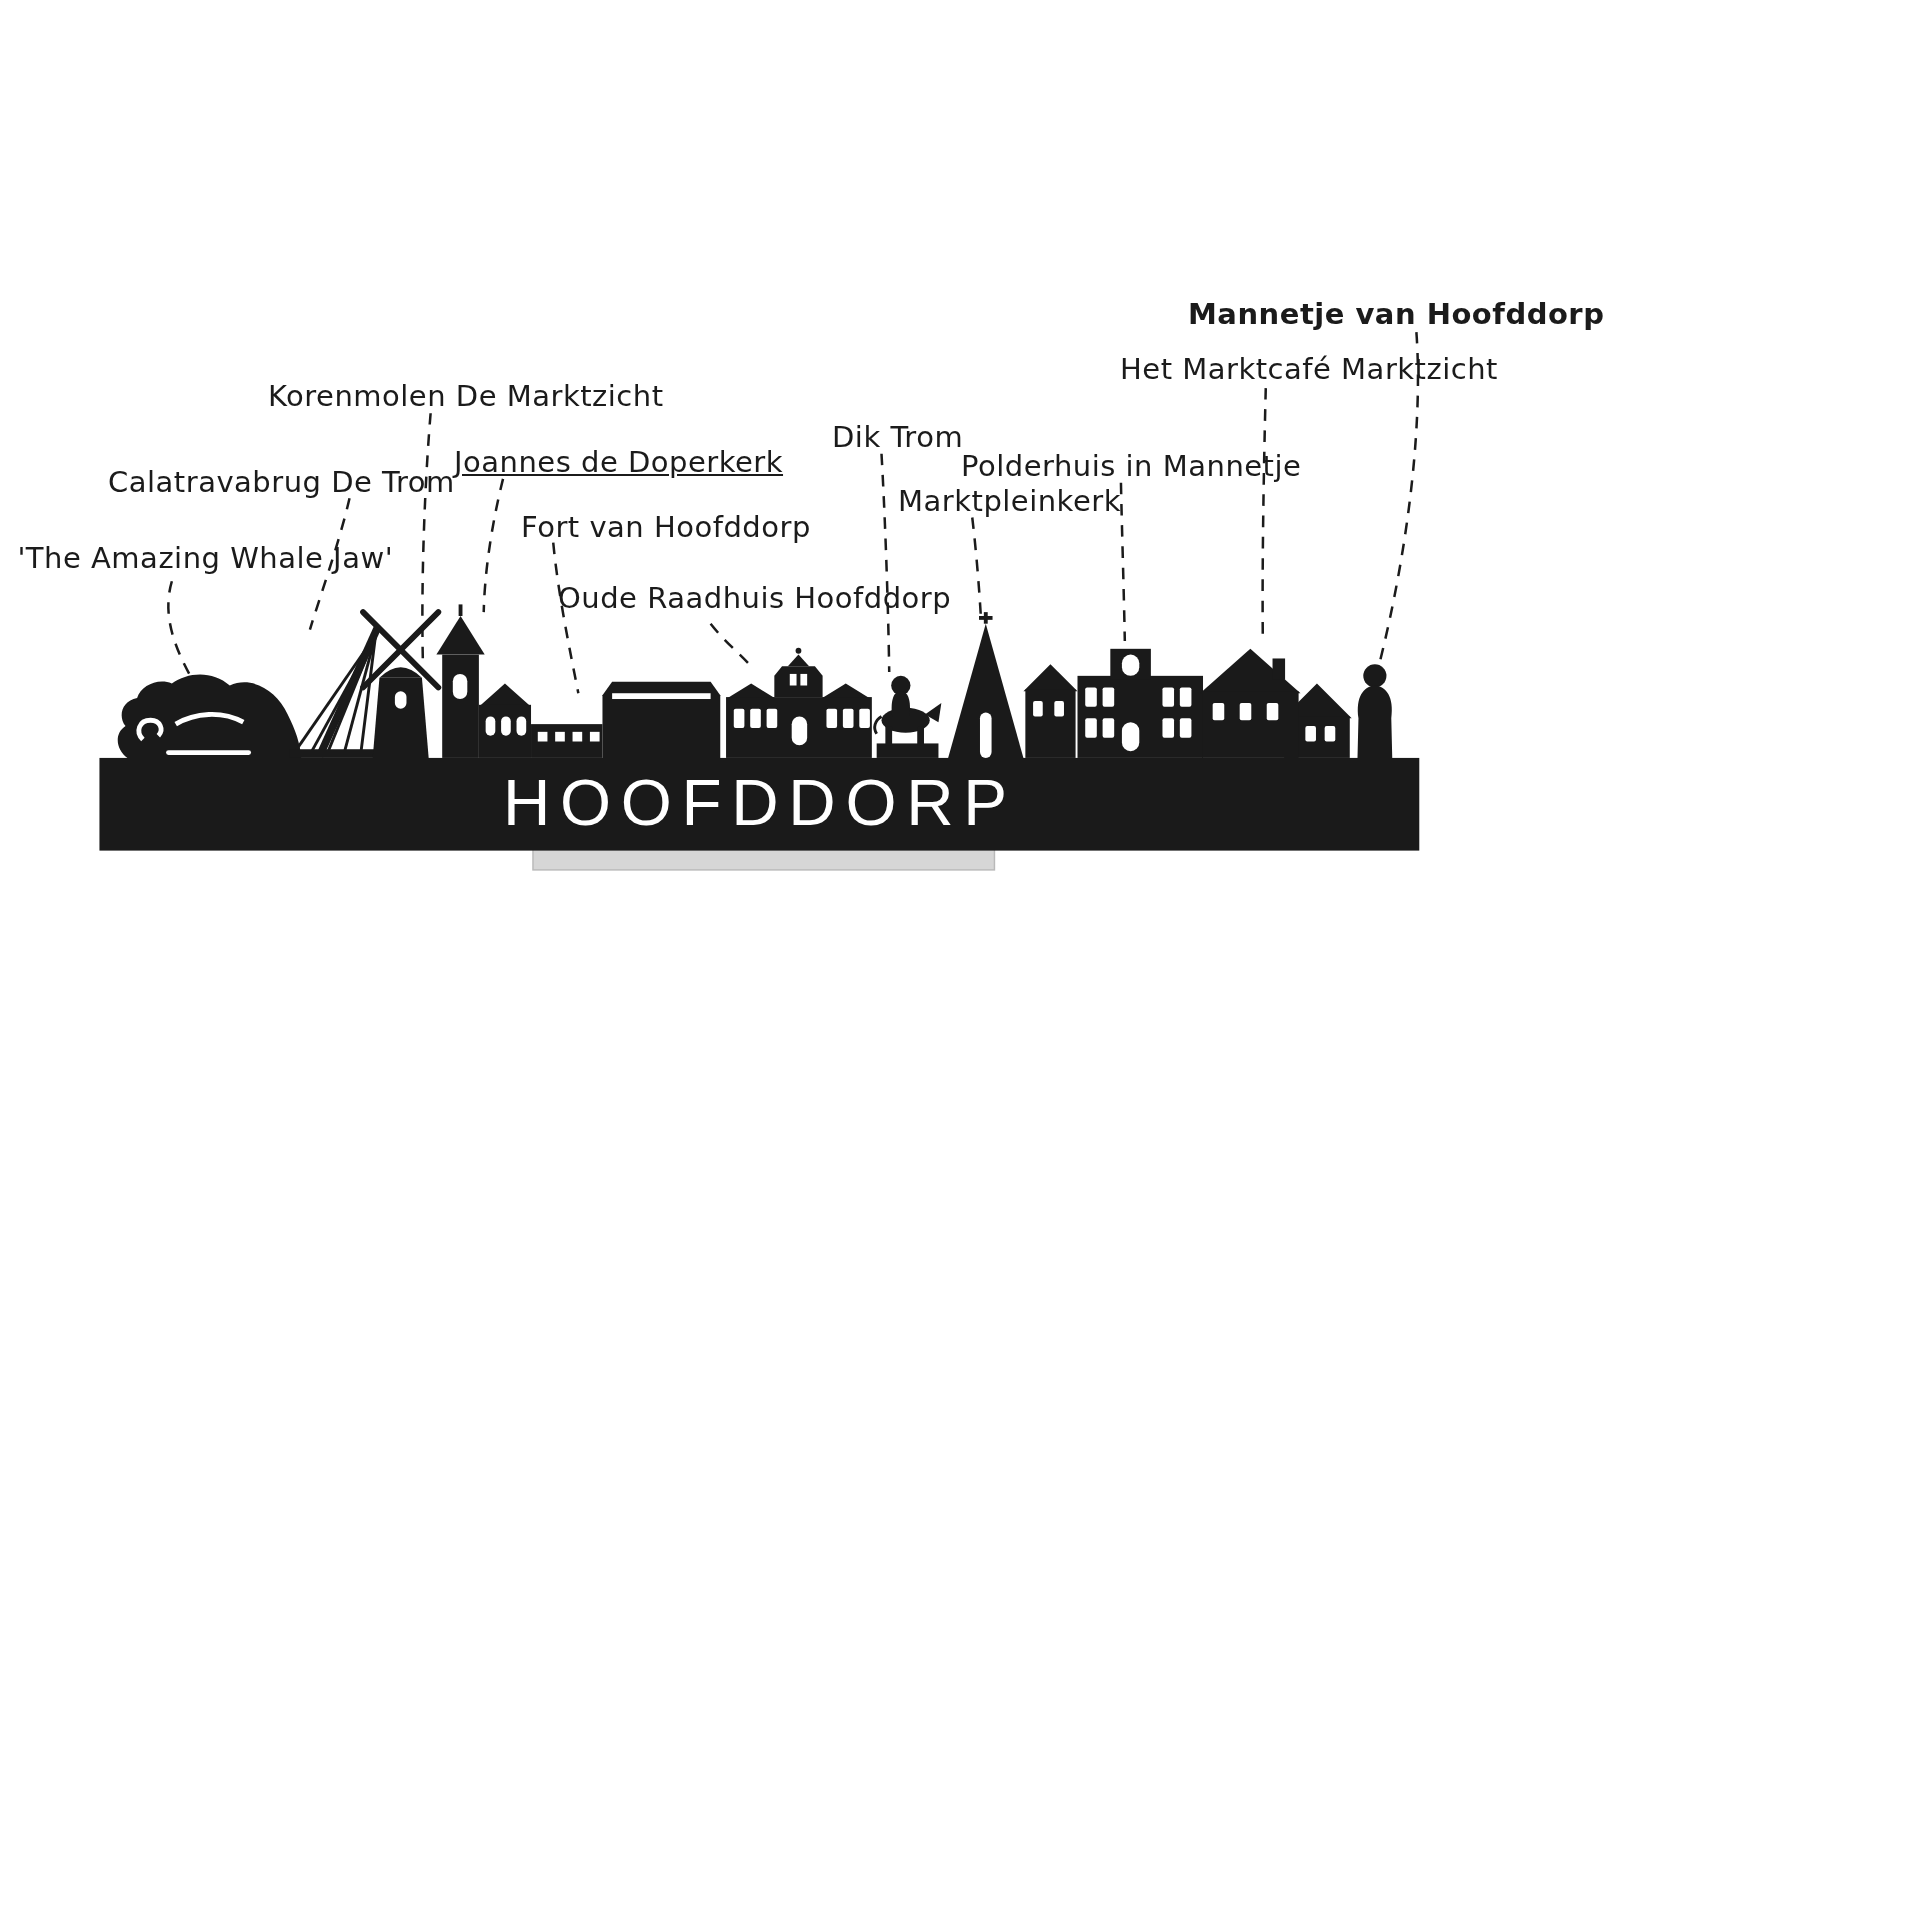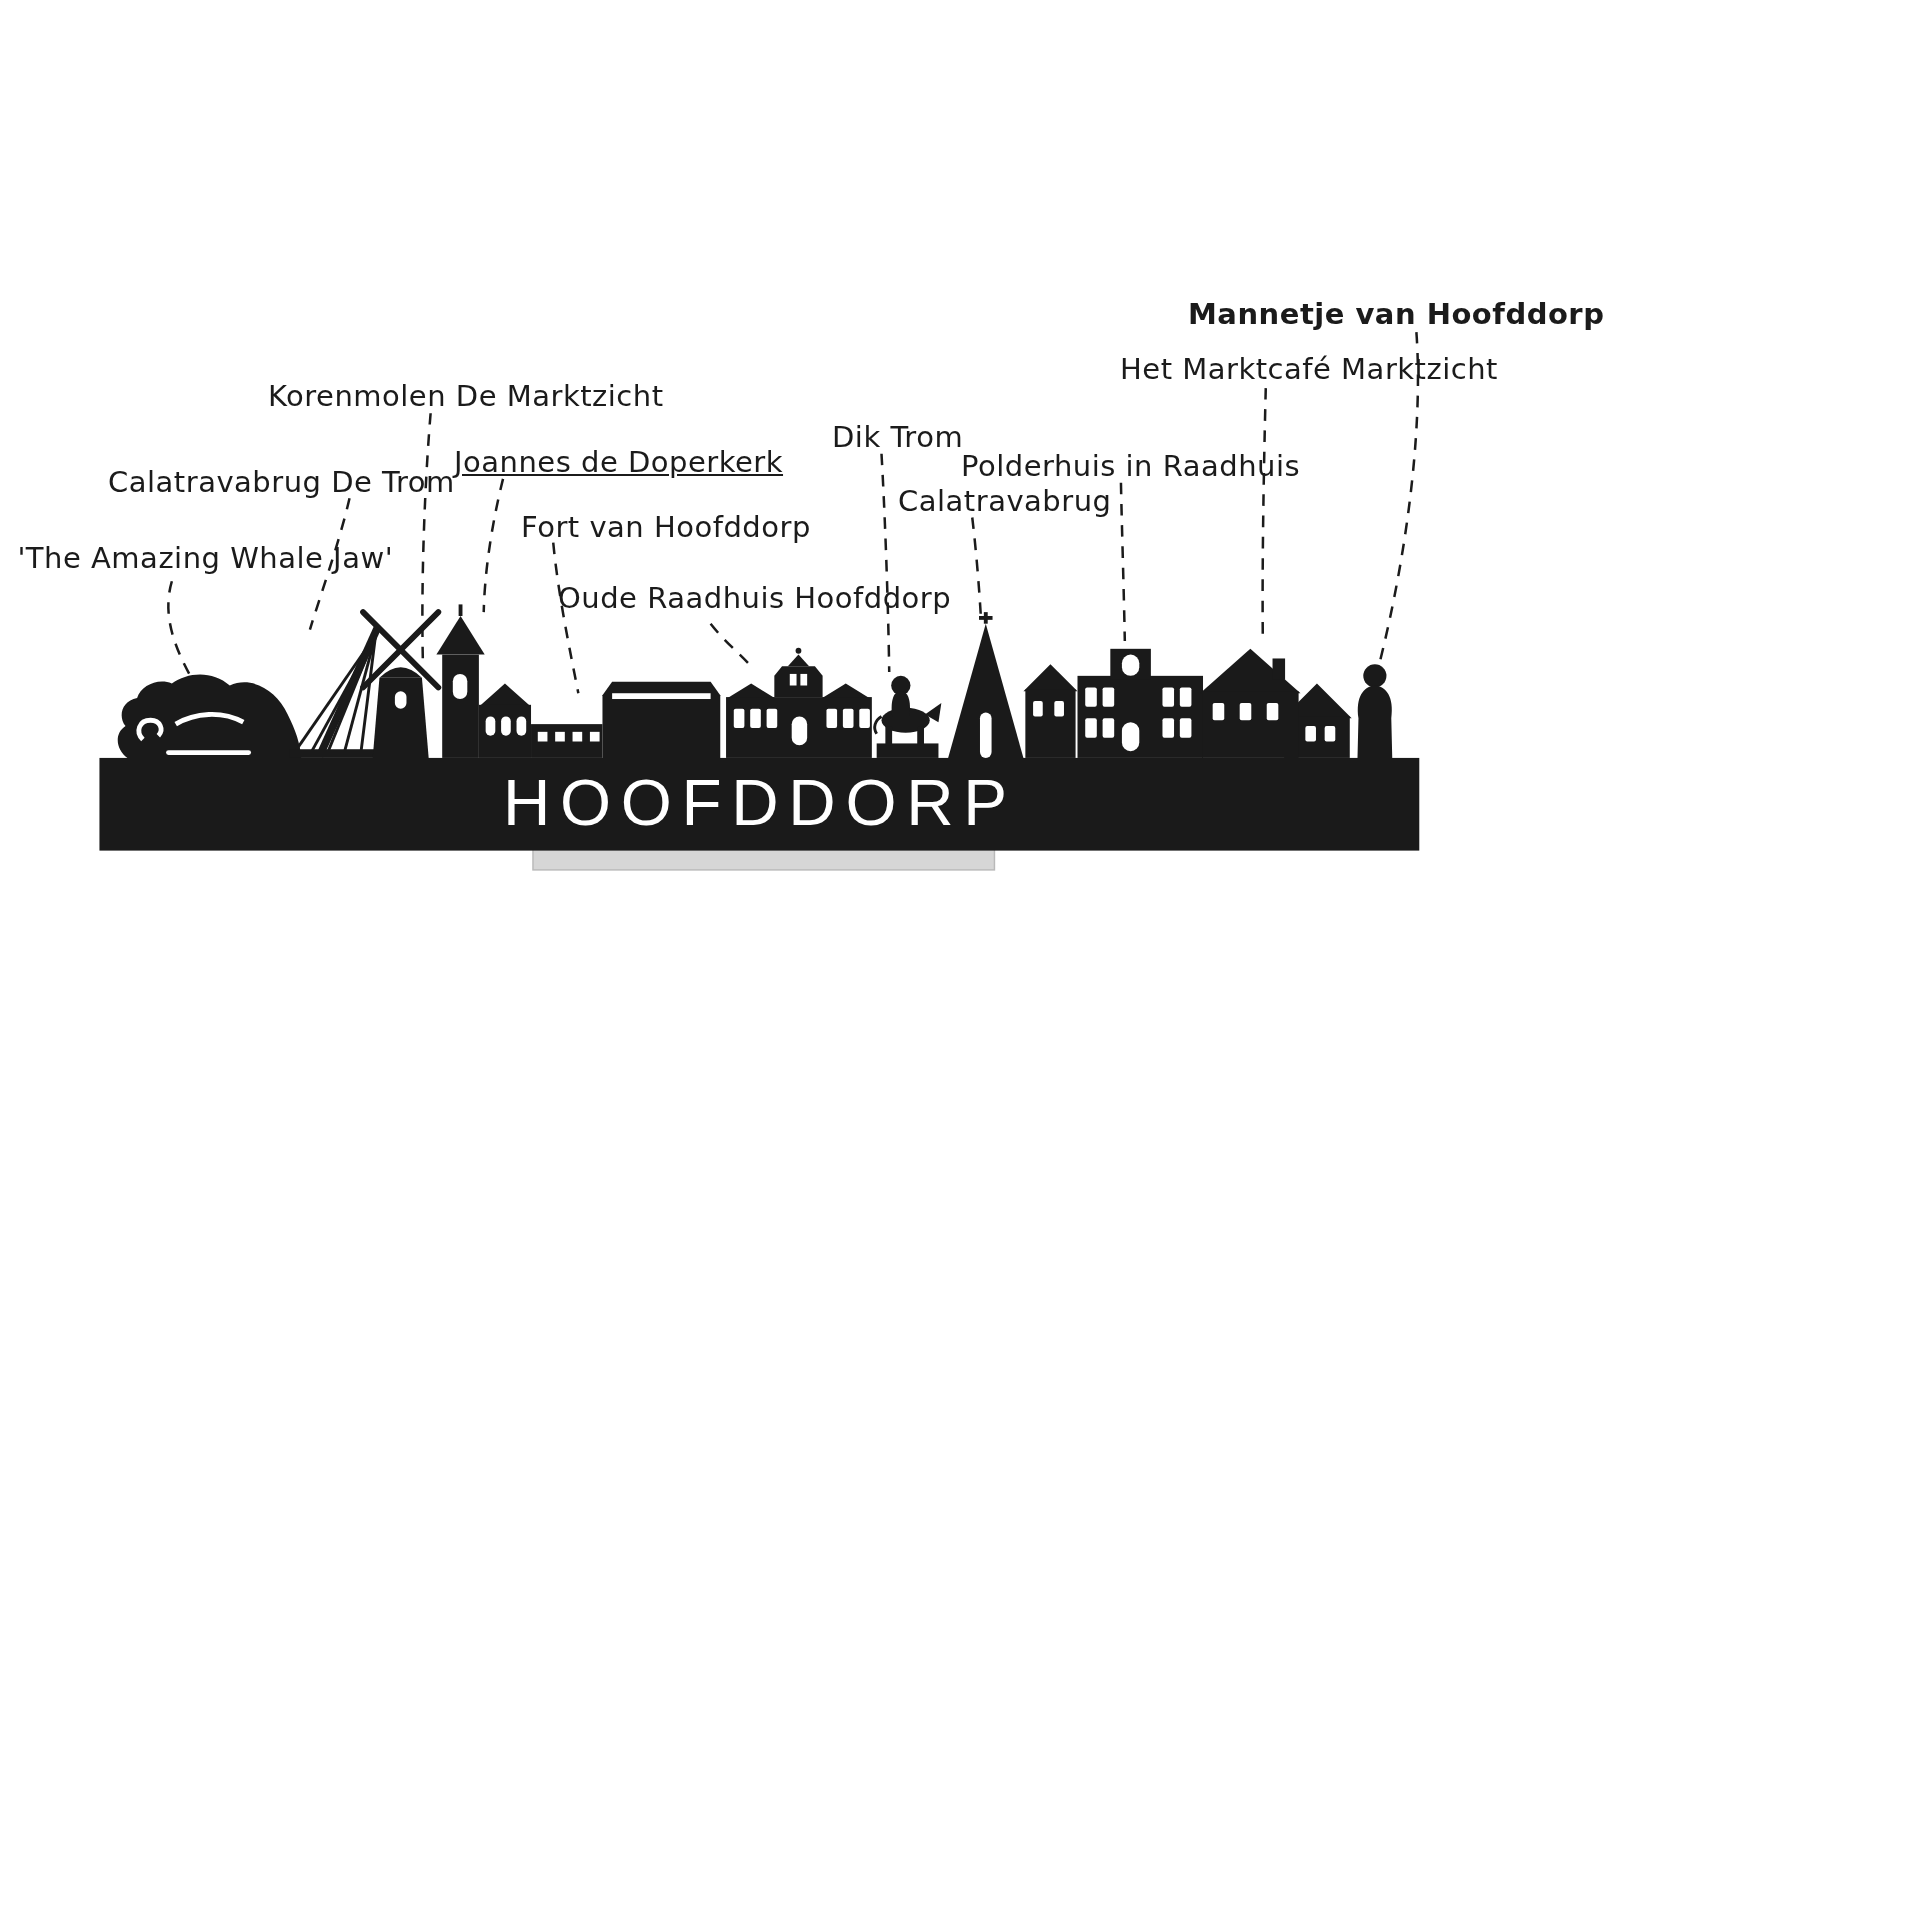--- a/index.html
+++ b/index.html
@@ -187,19 +187,19 @@
     </g>
   </svg>
 
   <div class="landmark-label" style="left:17.4px;   top:541px;">'The Amazing Whale Jaw'</div>
   <div class="landmark-label" style="left:108px;  top:465px;">Calatravabrug De Trom</div>
   <div class="landmark-label" style="left:268px;  top:379px;">Korenmolen De Marktzicht</div>
   <div class="landmark-label" style="left:454px;  top:445px;text-decoration:underline;">Joannes de Doperkerk</div>
   <div class="landmark-label" style="left:521px;  top:510px;">Fort van Hoofddorp</div>
   <div class="landmark-label" style="left:558px;  top:581px;">Oude Raadhuis Hoofddorp</div>
   <div class="landmark-label" style="left:832px;  top:420px;">Dik Trom</div>
-  <div class="landmark-label" style="left:898px;  top:484px;">Calatravabrug</div>
-  <div class="landmark-label" style="left:961px;  top:449px;">Polderhuis in Raadhuis</div>
+  <div class="landmark-label" style="left:898px;  top:484px;">Marktpleinkerk</div>
+  <div class="landmark-label" style="left:961px;  top:449px;">Polderhuis in Mannetje</div>
   <div class="landmark-label" style="left:1120px; top:352px;">Het Marktcafé Marktzicht</div>
   <div class="landmark-label" style="left:1188px; top:297px;font-weight:bold;">Mannetje van Hoofddorp</div>
 
 </div>
 
 
 </body></html>

